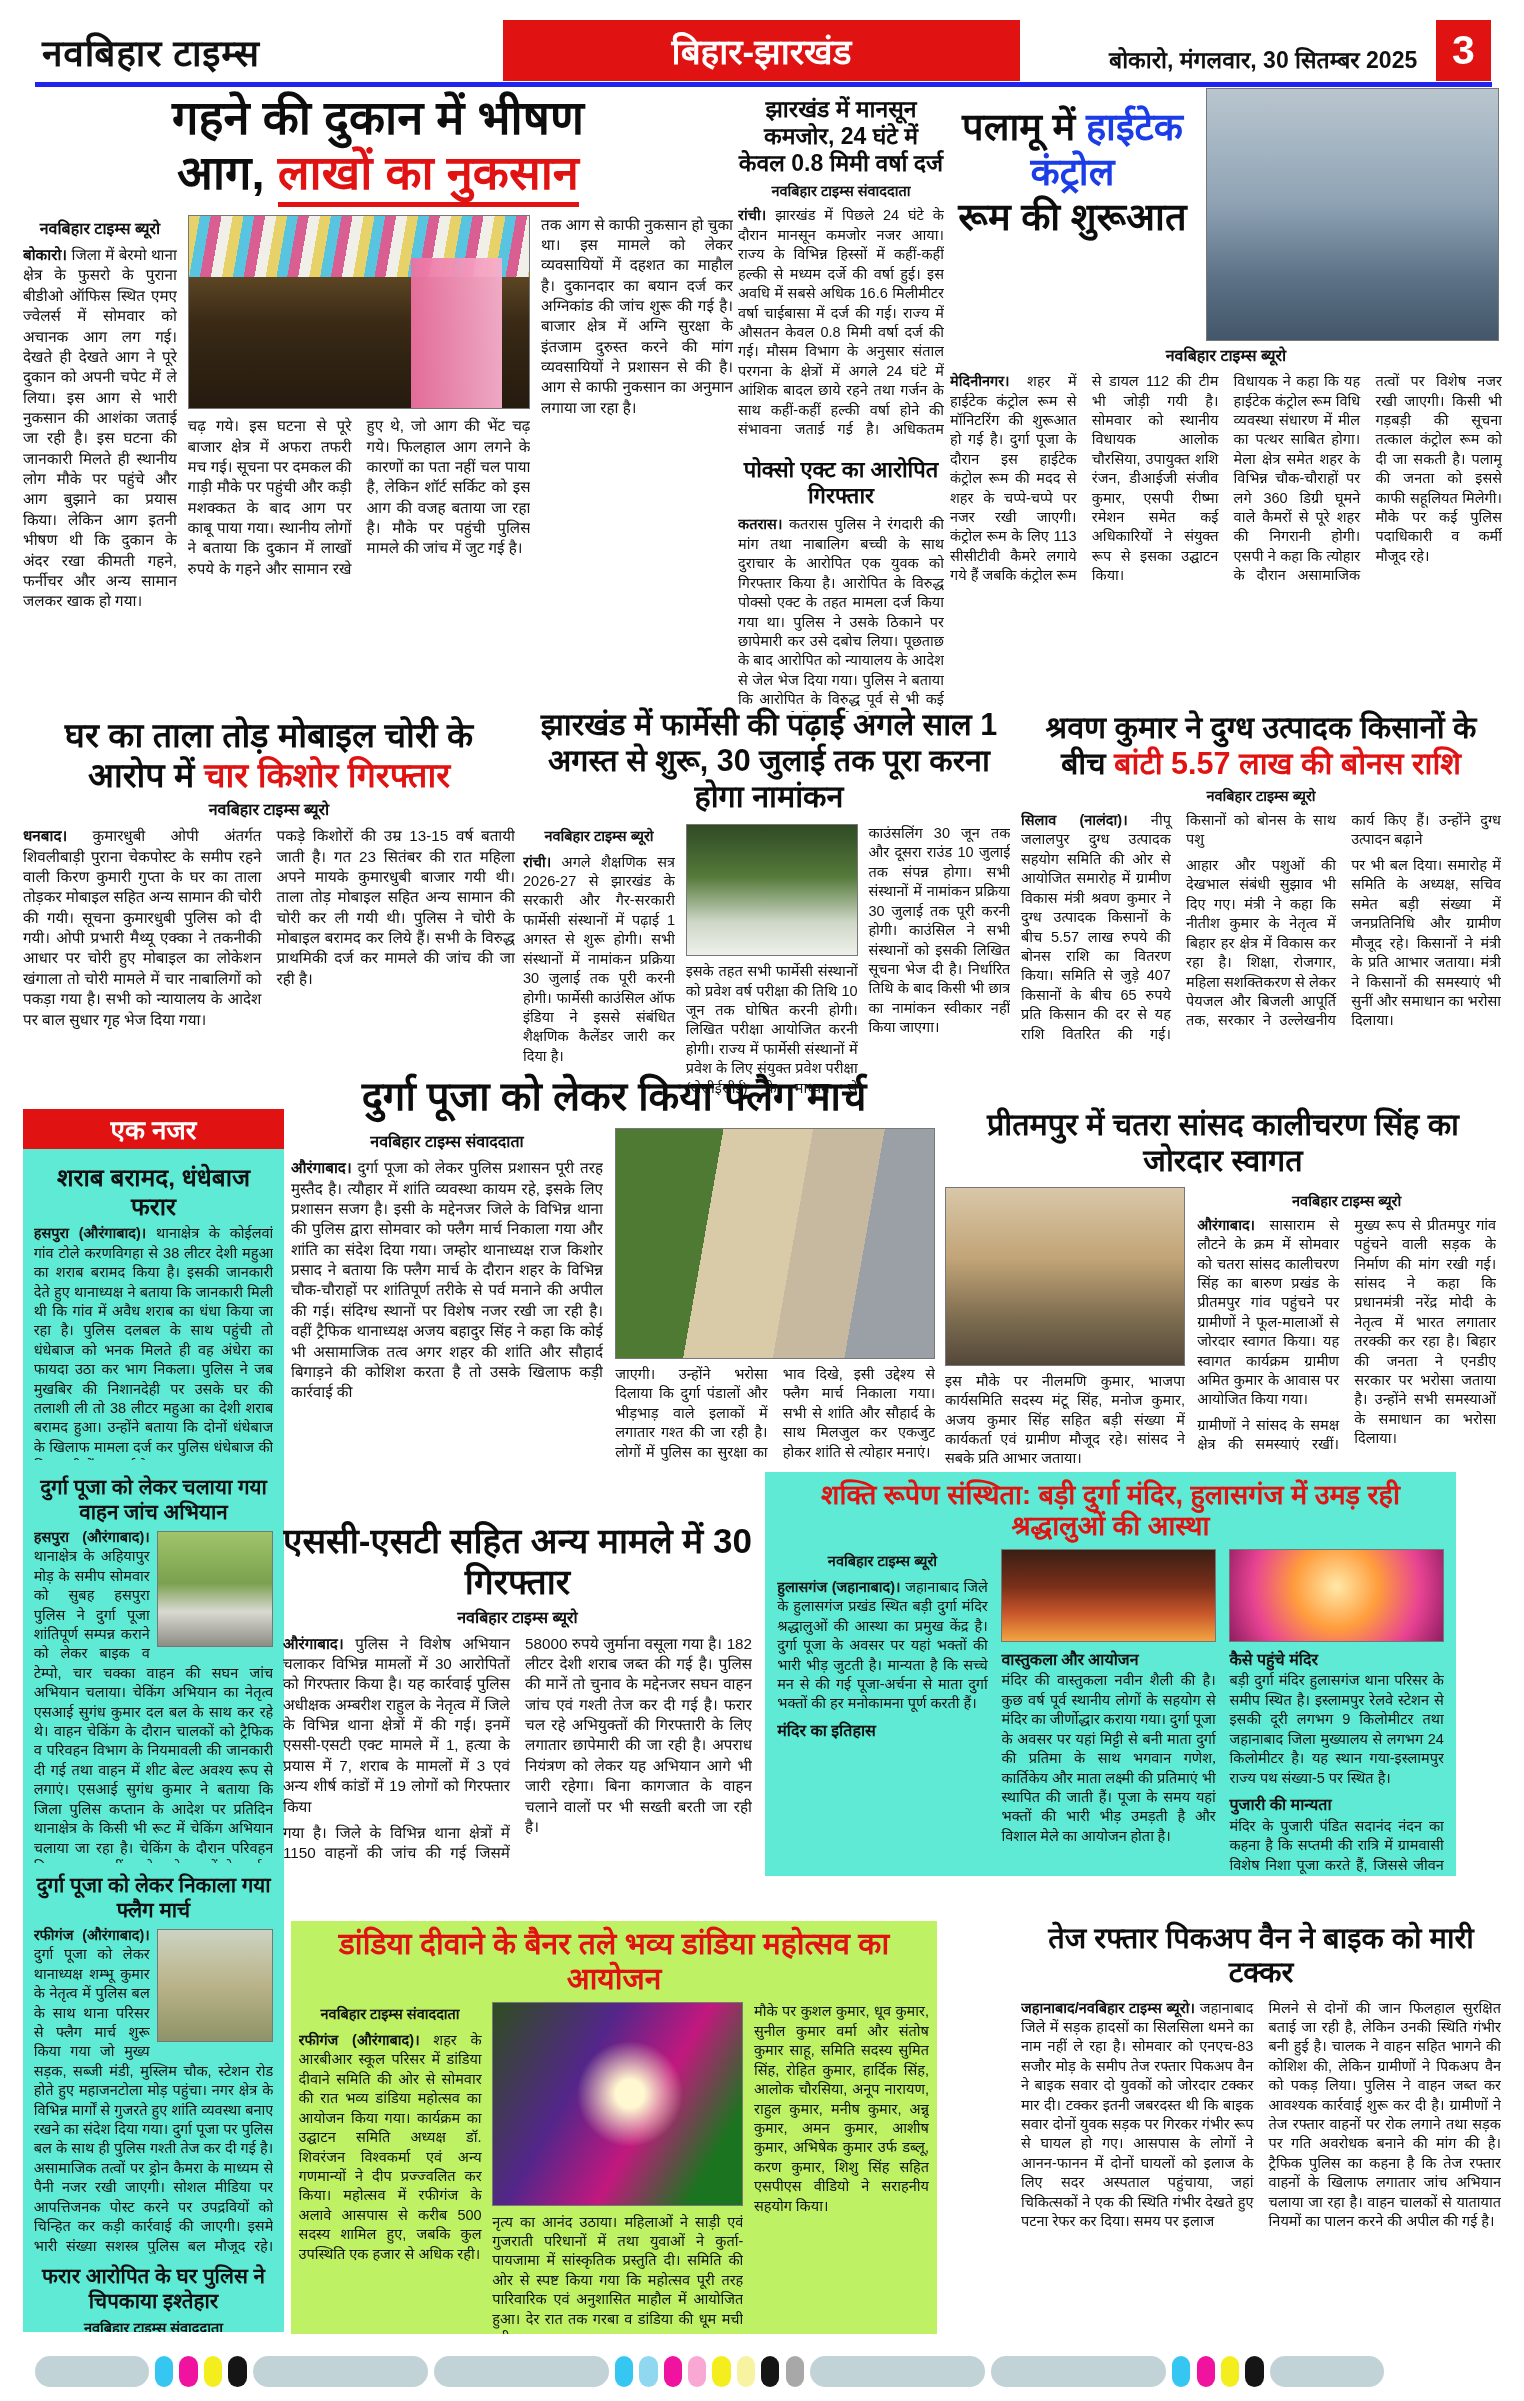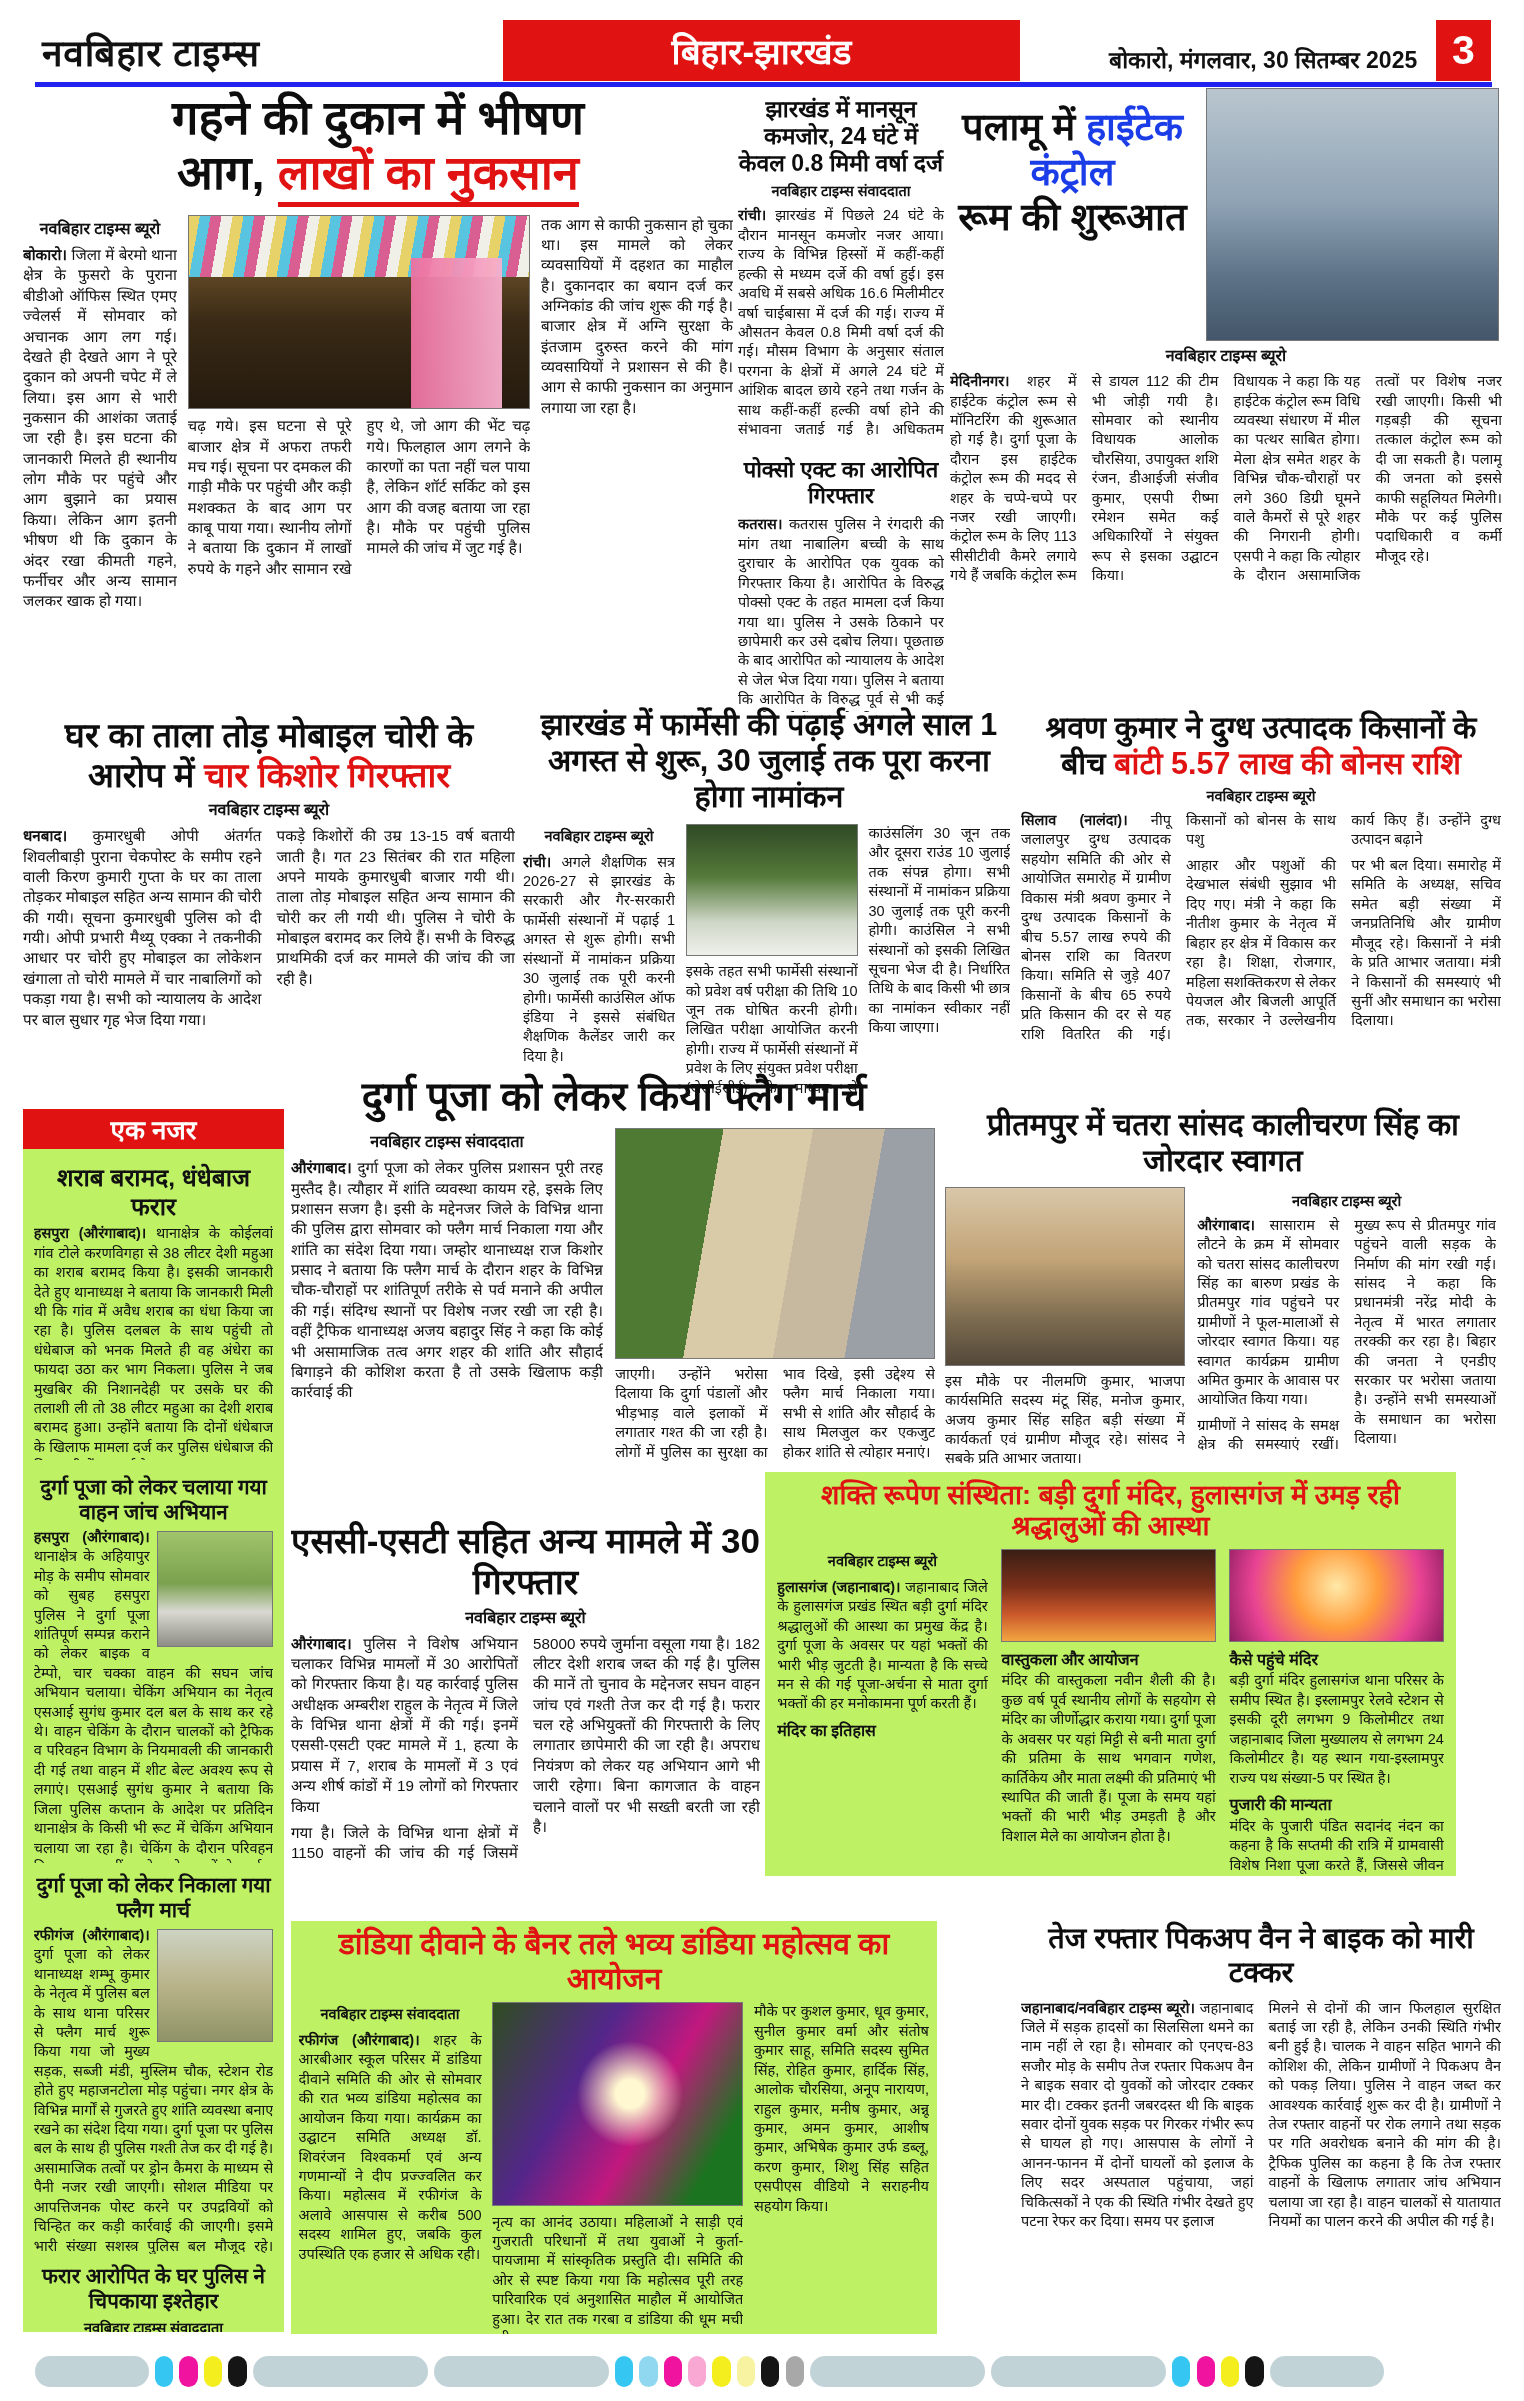--- a/index.html
+++ b/index.html
@@ -16,21 +16,21 @@
   .body p{margin:0 0 6.1px;}
   .dl{font-weight:bold;}
   .fs19{font-size:14.5px;} .fs20{font-size:15.2px;}
   .c2{column-count:2;column-gap:15.2px;}
   .c3{column-count:3;column-gap:15.2px;}
   .c4{column-count:4;column-gap:15.2px;}
   .photo{border:0.8px solid #777;background-color:#999;}
   .row{display:flex;}
   .rule-blue{background:#2323f0;}
   .redbox{background:#e01212;color:#fff;font-weight:bold;display:flex;align-items:center;justify-content:center;}
-  .cream{background:#bef264;}
+  .cream{background:#5eead4;}
   .cyanbg{background:#bef264;}
   .subhead{font-weight:bold;font-size:20.6px;text-align:center;margin:7.6px 0 3px;line-height:1.2;}
   .t-sub{font-weight:bold;font-size:16px;margin:6.1px 0 1.5px;}
   .ph-r{float:right;margin:3px 0 4.6px 7.6px;}
   .mk{height:30.5px;border-radius:15.2px;}
   .mkg{width:114px;background:#c2d3d8;} .mkG{width:175px;background:#c2d3d8;}
   .mks{width:18.3px;}
   .mc{background:#35c7f2;} .mlc{background:#8fd8ef;} .mm{background:#f013a0;}
   .mlm{background:#f9a8d4;} .my{background:#f5ee1e;} .mly{background:#f7f3a0;}
   .mk-k{background:#151515;} .mgr{background:#a8a8a8;}
@@ -219,21 +219,21 @@
       <div style="width:299px;">
         <div class="byline" style="font-size:14.5px;">नवबिहार टाइम्स ब्यूरो</div>
         <div class="c2 body fs19" style="height:320px;overflow:hidden;">
           <p><b class="dl">औरंगाबाद।</b> <span>सासाराम से लौटने के क्रम में सोमवार को चतरा सांसद कालीचरण सिंह का बारुण प्रखंड के प्रीतमपुर गांव पहुंचने पर ग्रामीणों ने फूल-मालाओं से जोरदार स्वागत किया। यह स्वागत कार्यक्रम ग्रामीण अमित कुमार के आवास पर आयोजित किया गया।</span></p>
           <p>ग्रामीणों ने सांसद के समक्ष क्षेत्र की समस्याएं रखीं। मुख्य रूप से प्रीतमपुर गांव पहुंचने वाली सड़क के निर्माण की मांग रखी गई। सांसद ने कहा कि प्रधानमंत्री नरेंद्र मोदी के नेतृत्व में भारत लगातार तरक्की कर रहा है। बिहार की जनता ने एनडीए सरकार पर भरोसा जताया है। उन्होंने सभी समस्याओं के समाधान का भरोसा दिलाया।</p>
         </div>
       </div>
     </div>
   </section>
 
-  <section class="art" style="left:291px;top:1520px;width:469px;height:396px;">
+  <section class="art" style="left:283px;top:1520px;width:469px;height:396px;">
     <h1 class="hl" style="font-size:35px;">एससी-एसटी सहित अन्य मामले में 30 गिरफ्तार</h1>
     <div class="byline">नवबिहार टाइम्स ब्यूरो</div>
     <div class="c2 body fs20" style="height:282px;overflow:hidden;">
       <p><b class="dl">औरंगाबाद।</b> <span>पुलिस ने विशेष अभियान चलाकर विभिन्न मामलों में 30 आरोपितों को गिरफ्तार किया है। यह कार्रवाई पुलिस अधीक्षक अम्बरीश राहुल के नेतृत्व में जिले के विभिन्न थाना क्षेत्रों में की गई। इनमें एससी-एसटी एक्ट मामले में 1, हत्या के प्रयास में 7, शराब के मामलों में 3 एवं अन्य शीर्ष कांडों में 19 लोगों को गिरफ्तार किया</span></p>
       <p>गया है। जिले के विभिन्न थाना क्षेत्रों में 1150 वाहनों की जांच की गई जिसमें 58000 रुपये जुर्माना वसूला गया है। 182 लीटर देशी शराब जब्त की गई है। पुलिस की मानें तो चुनाव के मद्देनजर सघन वाहन जांच एवं गश्ती तेज कर दी गई है। फरार चल रहे अभियुक्तों की गिरफ्तारी के लिए लगातार छापेमारी की जा रही है। अपराध नियंत्रण को लेकर यह अभियान आगे भी जारी रहेगा। बिना कागजात के वाहन चलाने वालों पर भी सख्ती बरती जा रही है।</p>
     </div>
   </section>
 
   <section class="art cream" style="left:765px;top:1472px;width:691px;height:404px;padding:7.6px 12.2px;box-sizing:border-box;">
     <h1 class="hl red" style="font-size:27px;">शक्ति रूपेण संस्थिता: बड़ी दुर्गा मंदिर, हुलासगंज में उमड़ रही श्रद्धालुओं की आस्था</h1>

